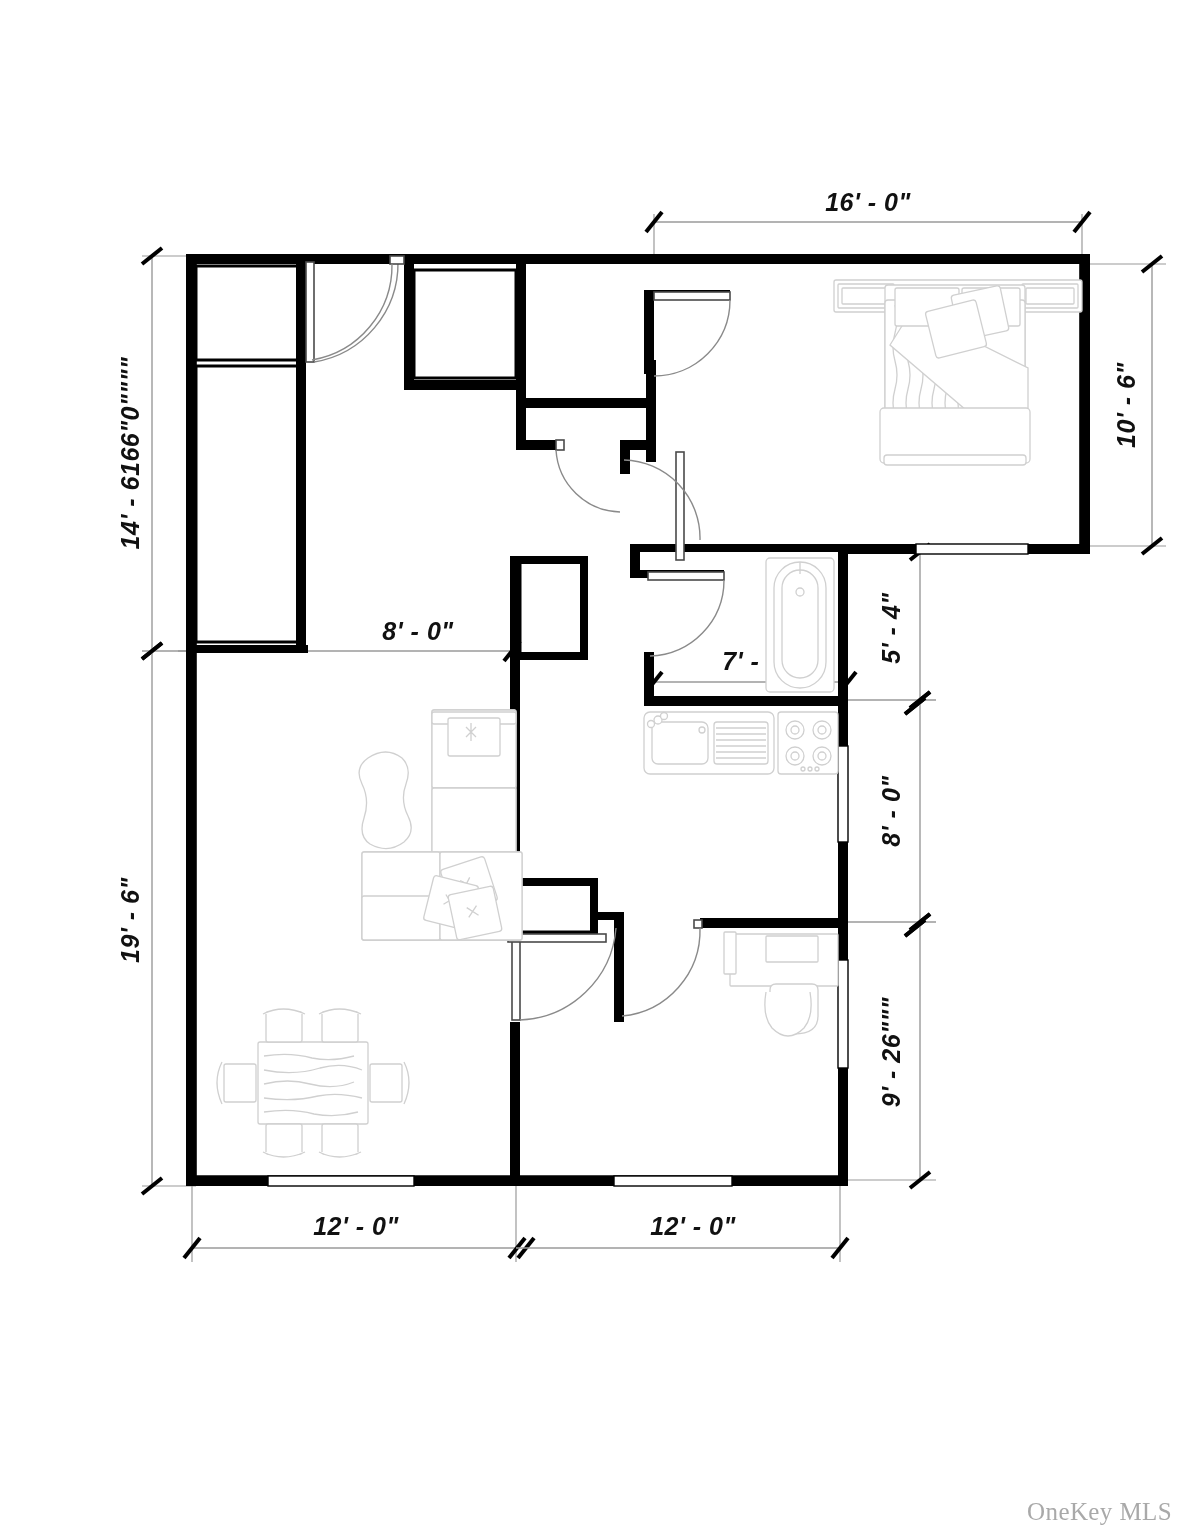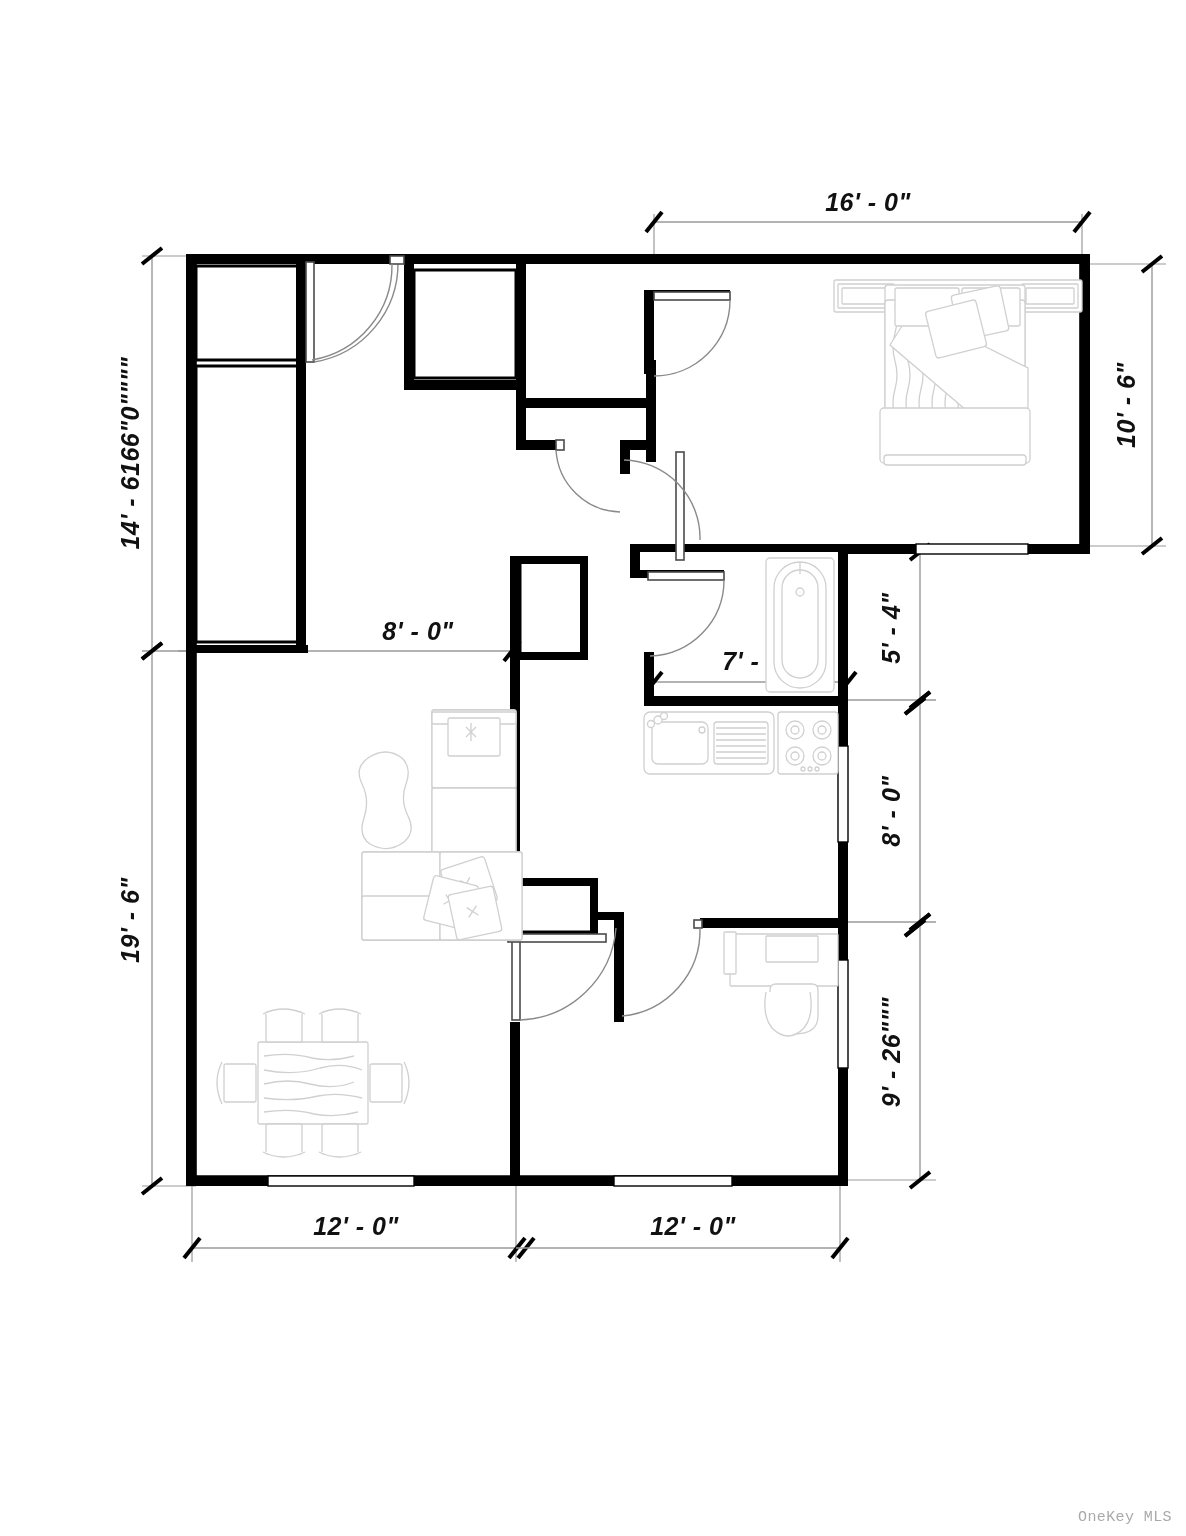--- a/index.html
+++ b/index.html
@@ -38,22 +38,22 @@
     font-size: 25px;
     font-weight: bold;
     font-style: italic;
     fill: #111111;
     letter-spacing: 0.5px;
   }
   .watermark {
     position: absolute;
     right: 14px;
     bottom: 10px;
-    font-family: Liberation Mono, monospace;
-    font-size: 15px;
+    font-family: Liberation Serif, serif;
+    font-size: 25px;
     color: #a9a9a9;
     letter-spacing: 0.4px;
     user-select: none;
   }
 </style>
 </head>
 <body>
 
 <div id="plan-root">
   <svg class="plan" viewBox="0 0 1186 1536" xmlns="http://www.w3.org/2000/svg">

